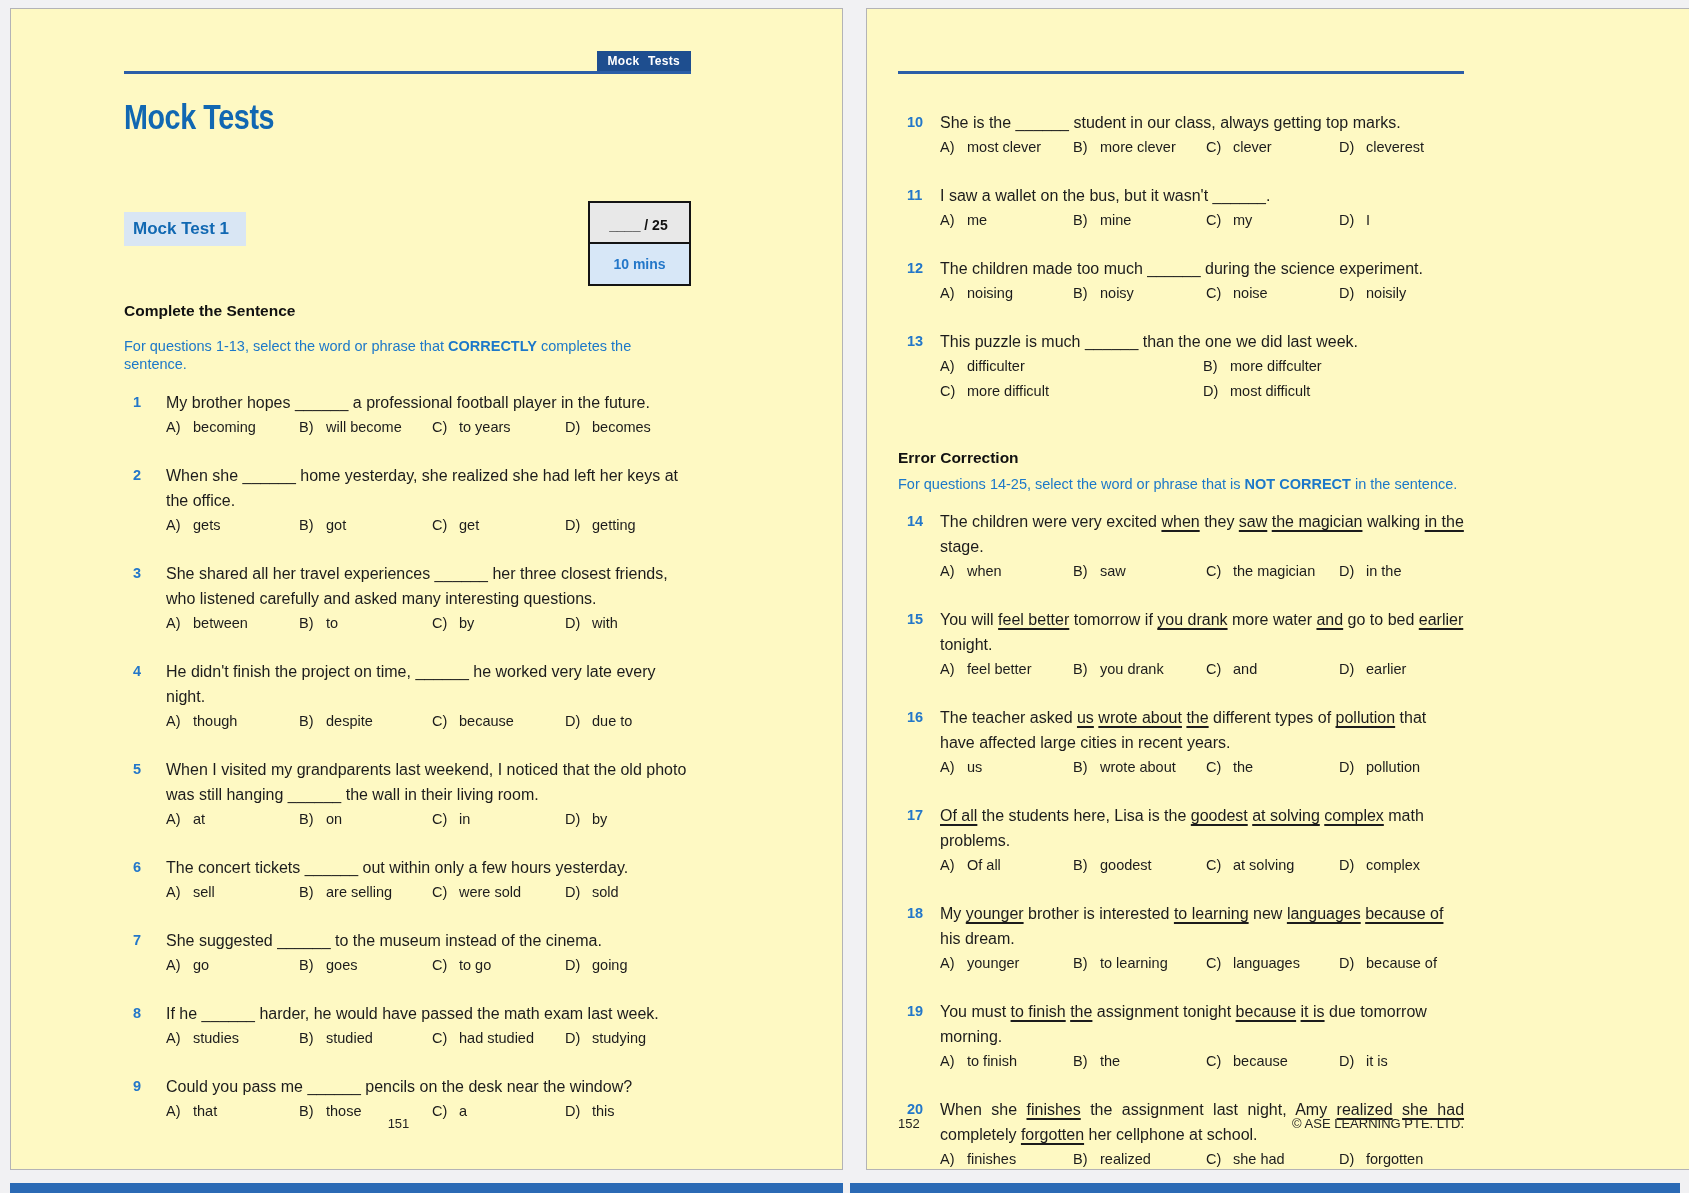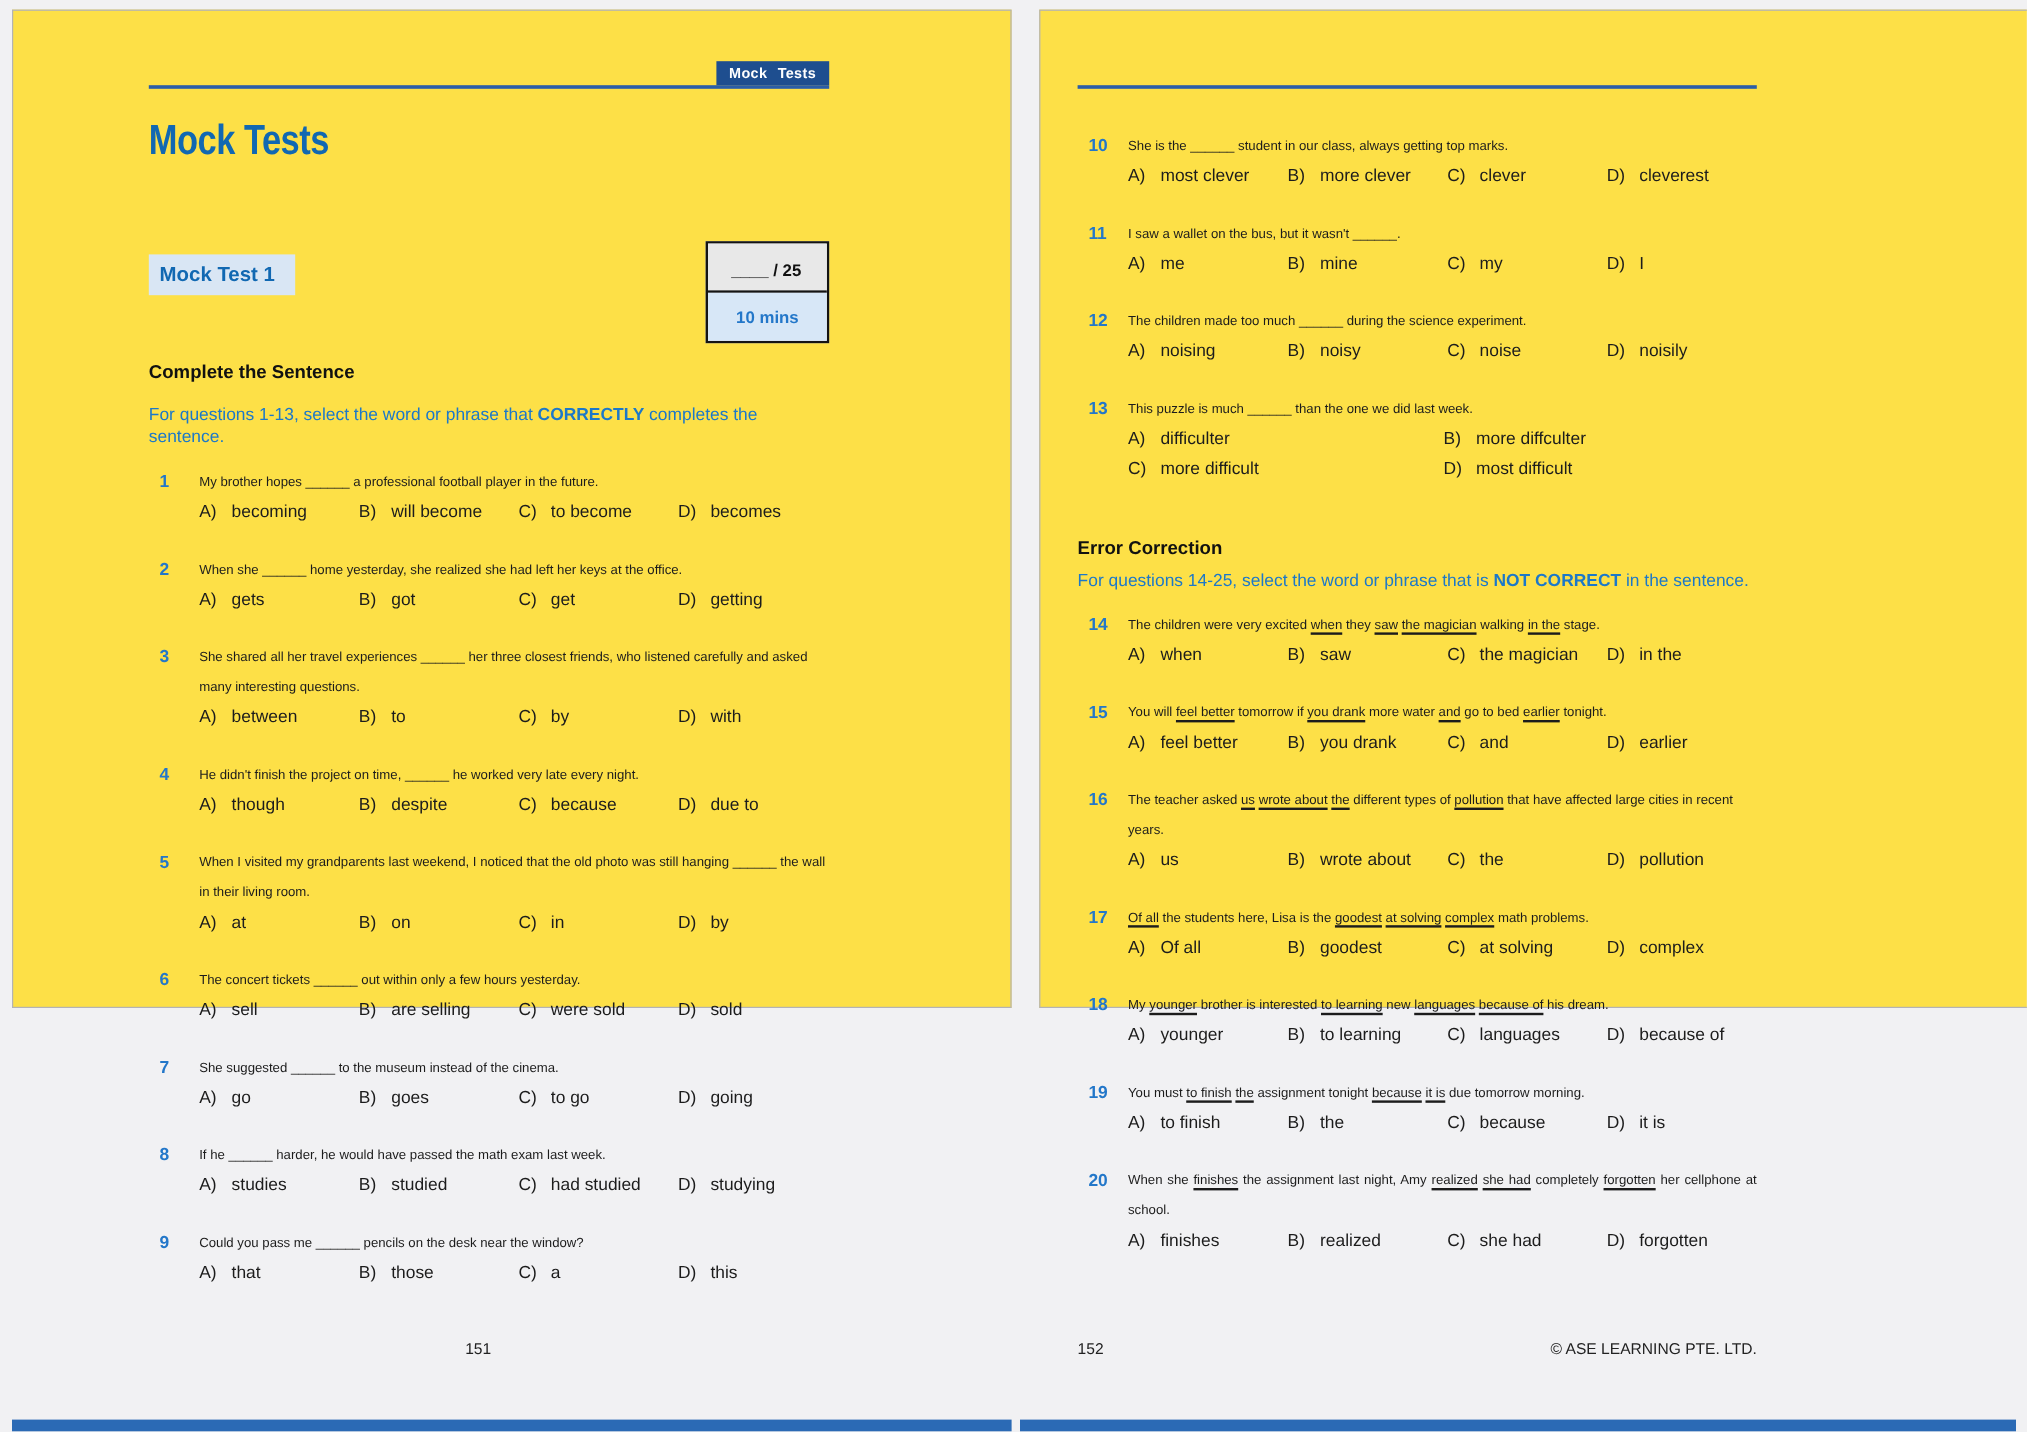--- a/index.html
+++ b/index.html
@@ -3,21 +3,21 @@
 <meta charset="utf-8">
 <style>
   html,body{margin:0;padding:0;}
   body{
     width:1689px;height:1193px;position:relative;overflow:hidden;
     background:#f1f1f3;
     font-family:"Liberation Sans","DejaVu Sans",sans-serif;
     color:#1c1c1c;
   }
   .page{
-    position:absolute;top:8px;height:832px;background:#fde047;
+    position:absolute;top:8px;height:1162px;background:#fef9c3;
     border:1px solid #b3b3b6;box-sizing:border-box;
   }
   .page-left{left:10px;width:833px;}
   .page-right{left:850px;width:830px;margin-left:16px;}
 
   .content{position:absolute;top:0;}
   .content-left{left:113px;width:567px;}
   .content-right{left:31px;width:566px;}
 
   
@@ -63,21 +63,21 @@
   .instruction.right{margin-top:8px;}
   .instruction b{font-weight:bold;}
 
   
   .q-list{margin-top:17px;}
   .q-list-rtop{margin-top:36px;}
   .q-list-rbot{margin-top:16px;}
   .question{margin-bottom:23px;}
   .q-row{display:flex;align-items:flex-start;padding-left:9px;}
   .q-num{flex:none;width:33px;font-size:14.5px;line-height:25px;font-weight:bold;color:var(--number-blue,#2377c9);}
-  .q-text{flex:1;font-size:11px;line-height:25px;color:#1c1c1c;}
+  .q-text{flex:1;font-size:16px;line-height:25px;color:#1c1c1c;}
   .q-text.justify{text-align:justify;}
   .u{text-decoration:underline;text-decoration-thickness:1.5px;text-underline-offset:3px;}
   .opt-row{display:flex;padding-left:42px;line-height:25px;}
   .opt{flex:none;width:133px;white-space:nowrap;font-size:14.5px;color:#1c1c1c;display:flex;}
   .opt:last-child{width:auto;}
   .opt-wide{width:263px;}
   .opt-letter{flex:none;width:27px;}
 
   
   .page-footer{position:absolute;top:1107px;font-size:13px;color:#222;}
@@ -117,21 +117,21 @@
             <span class="opt">
               <span class="opt-letter">A)</span>
               <span>becoming</span>
             </span>
             <span class="opt">
               <span class="opt-letter">B)</span>
               <span>will become</span>
             </span>
             <span class="opt">
               <span class="opt-letter">C)</span>
-              <span>to become</span>
+              <span>to years</span>
             </span>
             <span class="opt">
               <span class="opt-letter">D)</span>
               <span>becomes</span>
             </span>
           </div>
         </div>
         <div class="question">
           <div class="q-row">
             <span class="q-num">2</span>

